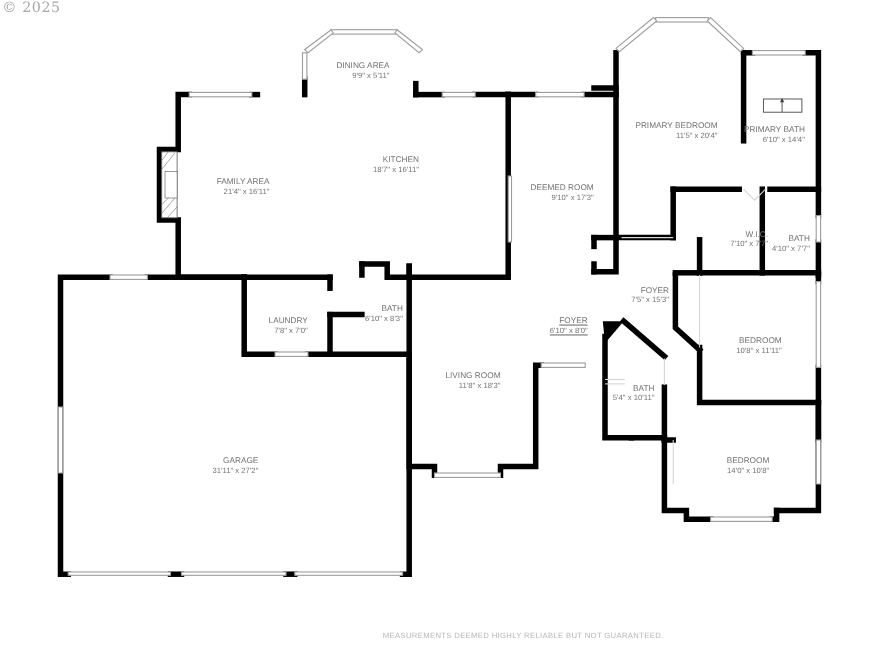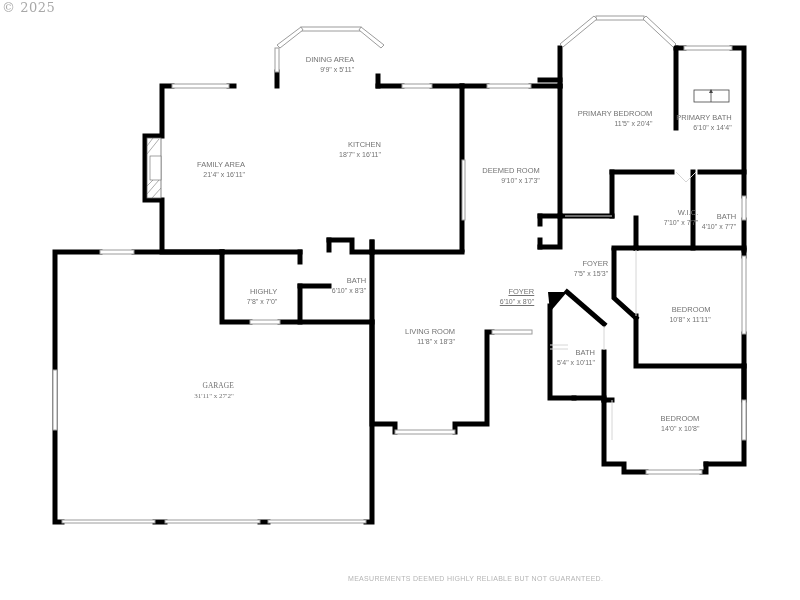--- a/index.html
+++ b/index.html
@@ -176,45 +176,45 @@
 </div>
 <div class="lbl" style="left:719px;top:212px;">
   <span class="n">BATH</span>
   <span class="d">4'10" x 7'7"</span>
 </div>
 <div class="lbl" style="left:591px;top:259px;">
   <span class="n">FOYER</span>
   <span class="d">7'5" x 15'3"</span>
 </div>
 <div class="lbl" style="left:262px;top:287px;">
-  <span class="n">HIGHLY</span>
+  <span class="n">LAUNDRY</span>
   <span class="d">7'8" x 7'0"</span>
 </div>
 <div class="lbl" style="left:349px;top:276px;">
   <span class="n">BATH</span>
   <span class="d">6'10" x 8'3"</span>
 </div>
 <div class="lbl" style="left:517px;top:287px;text-decoration:underline;">
   <span class="n">FOYER</span>
   <span class="d">6'10" x 8'0"</span>
 </div>
 <div class="lbl" style="left:690px;top:305px;">
   <span class="n">BEDROOM</span>
   <span class="d">10'8" x 11'11"</span>
 </div>
 <div class="lbl" style="left:576px;top:348px;">
   <span class="n">BATH</span>
   <span class="d">5'4" x 10'11"</span>
 </div>
-<div class="lbl" style="left:430px;top:327px;">
+<div class="lbl" style="left:430px;top:337px;">
   <span class="n">LIVING ROOM</span>
   <span class="d">11'8" x 18'3"</span>
 </div>
 <div class="lbl" style="left:680px;top:414px;">
   <span class="n">BEDROOM</span>
   <span class="d">14'0" x 10'8"</span>
 </div>
-<div class="lbl" style="left:214px;top:381px;font-family:Liberation Serif, serif;">
+<div class="lbl" style="left:214px;top:414px;">
   <span class="n">GARAGE</span>
   <span class="d">31'11" x 27'2"</span>
 </div>
 
 <div class="disclaimer">MEASUREMENTS DEEMED HIGHLY RELIABLE BUT NOT GUARANTEED.</div>
 
 </body></html>

